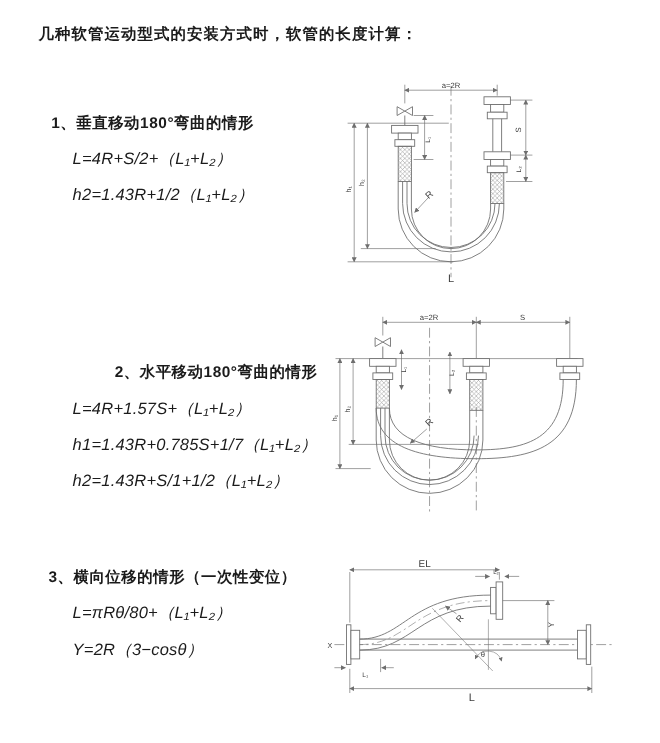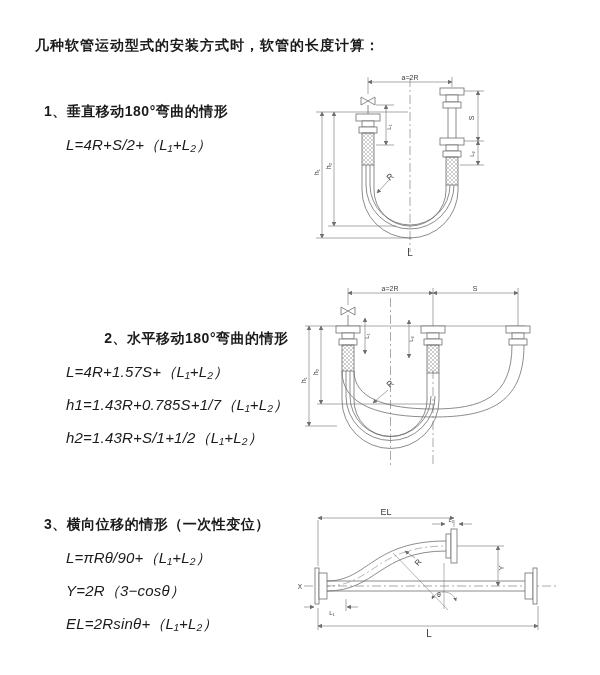--- a/index.html
+++ b/index.html
@@ -1,21 +1,21 @@
 <!DOCTYPE html>
 <html><head>
 <meta charset="utf-8">
 <style>
   html,body{margin:0;padding:0;}
   body{
     width:600px;height:675px;position:relative;background:#ffffff;
     font-family:"Liberation Sans","DejaVu Sans",sans-serif;color:#1b1b1b;overflow:hidden;
   }
   .title{
-    position:absolute;left:35px;top:22px;font-size:14px;font-weight:700;letter-spacing:1px;margin-top:15px;
+    position:absolute;left:35px;top:22px;font-size:14px;font-weight:700;letter-spacing:1px;
   }
   .sec{position:absolute;}
   #sec1{left:44px;top:103px;}
   #sec2{left:44px;top:308px;margin-top:22px;}
   #sec3{left:44px;top:516px;}
   .sec h2{margin:0;font-size:14px;font-weight:700;letter-spacing:0.5px;text-align:right;}
   .sec p.f{margin:14px 0 0 22px;font-size:15px;line-height:19px;font-weight:400;letter-spacing:0.2px;font-style:italic;}
   .diag{position:absolute;}
   #d1{left:300px;top:68px;}
   #d2{left:293px;top:280px;}
@@ -23,34 +23,34 @@
   svg text{fill:#3c3c3c;font-family:"Liberation Sans","DejaVu Sans",sans-serif;}
 </style>
 </head>
 <body>
 
 <div class="title">几种软管运动型式的安装方式时，软管的长度计算：</div>
 
 <div class="sec" id="sec1">
   <h2>1、垂直移动180°弯曲的情形</h2>
   <p class="f">L=4R+S/2+（L₁+L₂）</p>
+  <p class="f">h2=1.43R+1/2（L₁+L₂）</p>
 </div>
 
 <div class="sec" id="sec2">
   <h2>2、水平移动180°弯曲的情形</h2>
   <p class="f">L=4R+1.57S+（L₁+L₂）</p>
   <p class="f">h1=1.43R+0.785S+1/7（L₁+L₂）</p>
   <p class="f">h2=1.43R+S/1+1/2（L₁+L₂）</p>
 </div>
 
 <div class="sec" id="sec3">
   <h2>3、横向位移的情形（一次性变位）</h2>
-  <p class="f">L=πRθ/90+（L₁+L₂）</p>
+  <p class="f">L=πRθ/80+（L₁+L₂）</p>
   <p class="f">Y=2R（3−cosθ）</p>
-  <p class="f">EL=2Rsinθ+（L₁+L₂）</p>
 </div>
 
 <div class="diag" id="d1">
 <svg width="290" height="192" viewBox="0 0 290 192">
   <defs>
     <marker id="arr" viewBox="0 0 10 10" refX="9" refY="5" markerWidth="7.5" markerHeight="7.5" orient="auto-start-reverse">
       <path d="M0,0 L10,5 L0,10 z" fill="#6e6e6e"></path>
     </marker>
     <pattern id="braid" width="4" height="4" patternUnits="userSpaceOnUse">
       <path d="M0,4 L4,0 M0,0 L4,4" stroke="#9a9a9a" stroke-width="0.5"></path>

